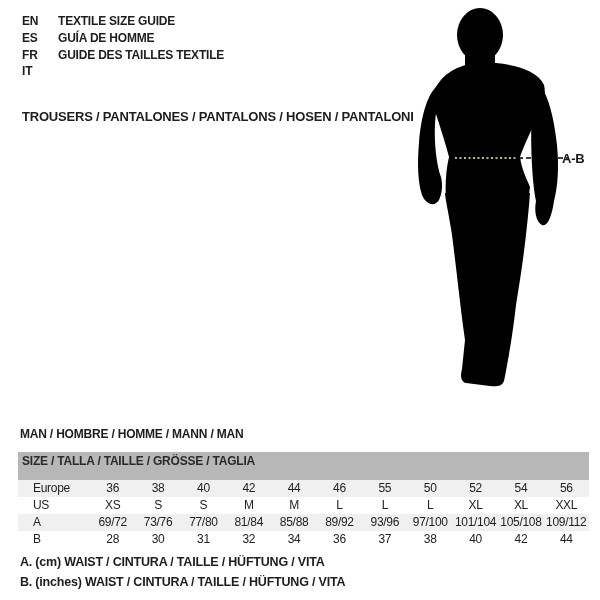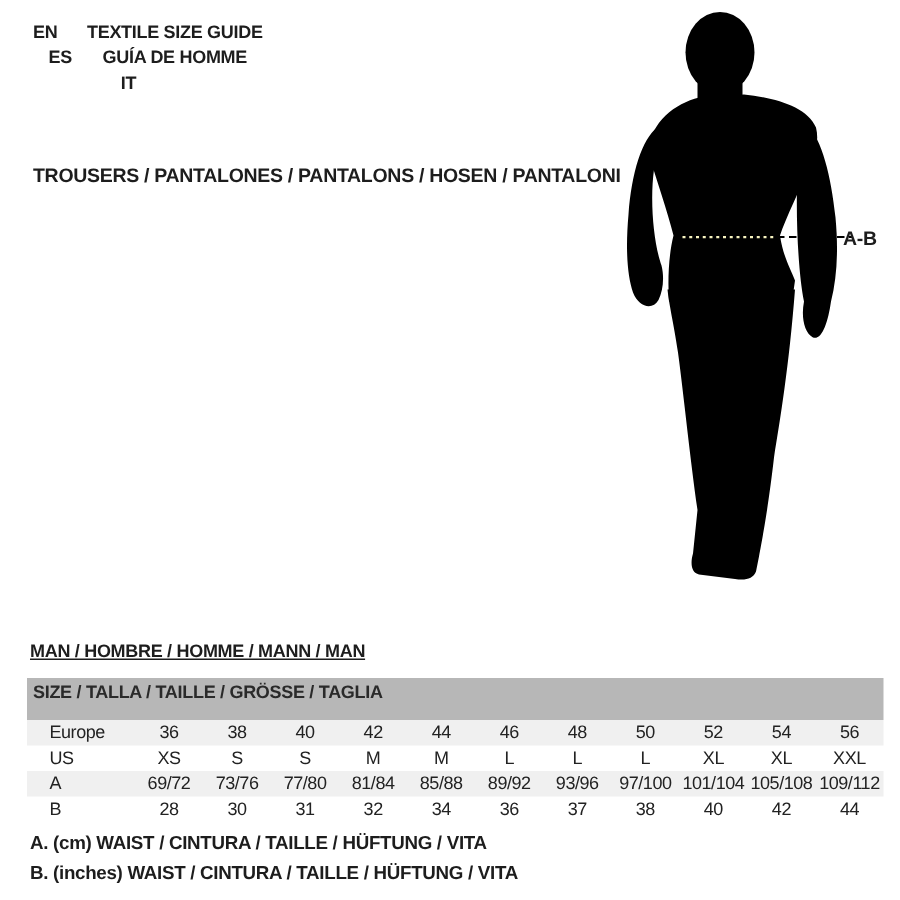--- a/index.html
+++ b/index.html
@@ -2,36 +2,36 @@
 <html><head>
 <meta charset="utf-8">
 <style>
   html,body{margin:0;padding:0;}
   body{width:600px;height:600px;background:#ffffff;
        font-family:"Liberation Sans",sans-serif;color:#1d1d1d;}
   .canvas{position:relative;width:600px;height:600px;background:#fff;overflow:hidden;}
 
   
   .lang-list{position:absolute;left:22px;top:13px;}
-  .lang-row{display:flex;height:16.8px;line-height:16.8px;justify-content:center;}
+  .lang-row{display:flex;height:16.8px;line-height:16.8px;}
   .lang-code{width:36px;font-weight:700;font-size:12px;letter-spacing:-0.2px;}
   .lang-label{font-weight:700;font-size:12px;letter-spacing:-0.2px;white-space:nowrap;}
 
   
   .category-title{position:absolute;left:22px;top:109px;font-size:13px;
        font-weight:700;letter-spacing:-0.2px;white-space:nowrap;}
 
   
   .figure{position:absolute;left:402px;top:5px;width:170px;height:385px;}
   .measure-label{position:absolute;left:562px;top:151px;font-size:13px;
        font-weight:700;letter-spacing:-0.2px;}
 
   
   .section-title{position:absolute;left:20px;top:427px;font-size:12px;
-       font-weight:700;letter-spacing:-0.2px;white-space:nowrap;text-decoration:underline;}
+       font-weight:700;letter-spacing:-0.2px;white-space:nowrap;}
 
   
   .size-table{position:absolute;left:18px;top:452px;width:571px;}
   .table-header{height:28px;line-height:18px;background:#b7b7b7;
        padding-left:4px;font-size:12px;font-weight:700;letter-spacing:-0.2px;color:#2a2a2a;}
   .table-row{display:grid;grid-template-columns:72px repeat(11,1fr);
        height:17px;line-height:17px;font-size:12px;letter-spacing:-0.3px;color:#222;}
   .table-body .table-row:nth-child(2n+1){background:#f0f0f0;}
   .cell{text-align:center;overflow:hidden;white-space:nowrap;}
   .cell.label{text-align:left;padding-left:15px;}
@@ -51,20 +51,24 @@
       <div class="lang-row">
         <span class="lang-code">EN</span>
         <span class="lang-label">TEXTILE SIZE GUIDE</span>
       </div>
 
       <div class="lang-row">
         <span class="lang-code">ES</span>
         <span class="lang-label">GUÍA DE HOMME</span>
       </div>
 
+      <div class="lang-row">
+        <span class="lang-code">FR</span>
+        <span class="lang-label">GUIDE DES TAILLES TEXTILE</span>
+      </div>
 
 
       <div class="lang-row">
         <span class="lang-code">IT</span>
       </div>
     </div>
 
   <div class="category-title">TROUSERS / PANTALONES / PANTALONS / HOSEN / PANTALONI</div>
 
   <div class="figure">
@@ -110,21 +114,21 @@
               <span class="cell">38</span>
             
               <span class="cell">40</span>
             
               <span class="cell">42</span>
             
               <span class="cell">44</span>
             
               <span class="cell">46</span>
             
-              <span class="cell">48</span>
+              <span class="cell">55</span>
             
               <span class="cell">50</span>
             
               <span class="cell">52</span>
             
               <span class="cell">54</span>
             
               <span class="cell">56</span>
             </span>
         </div>

